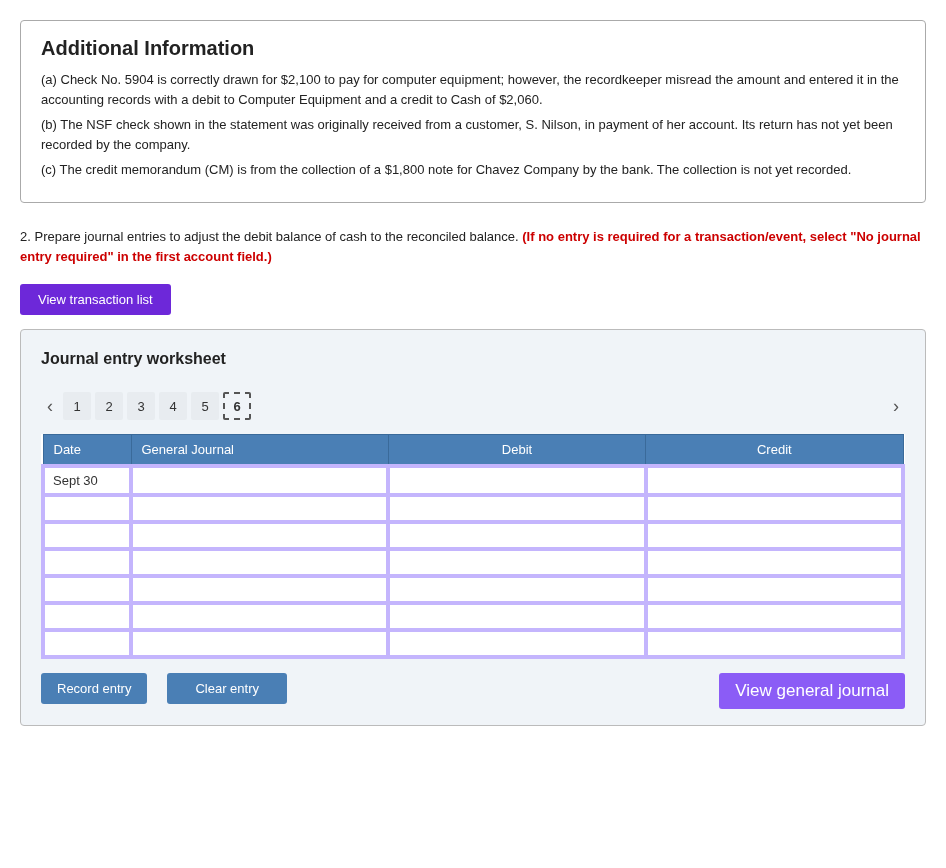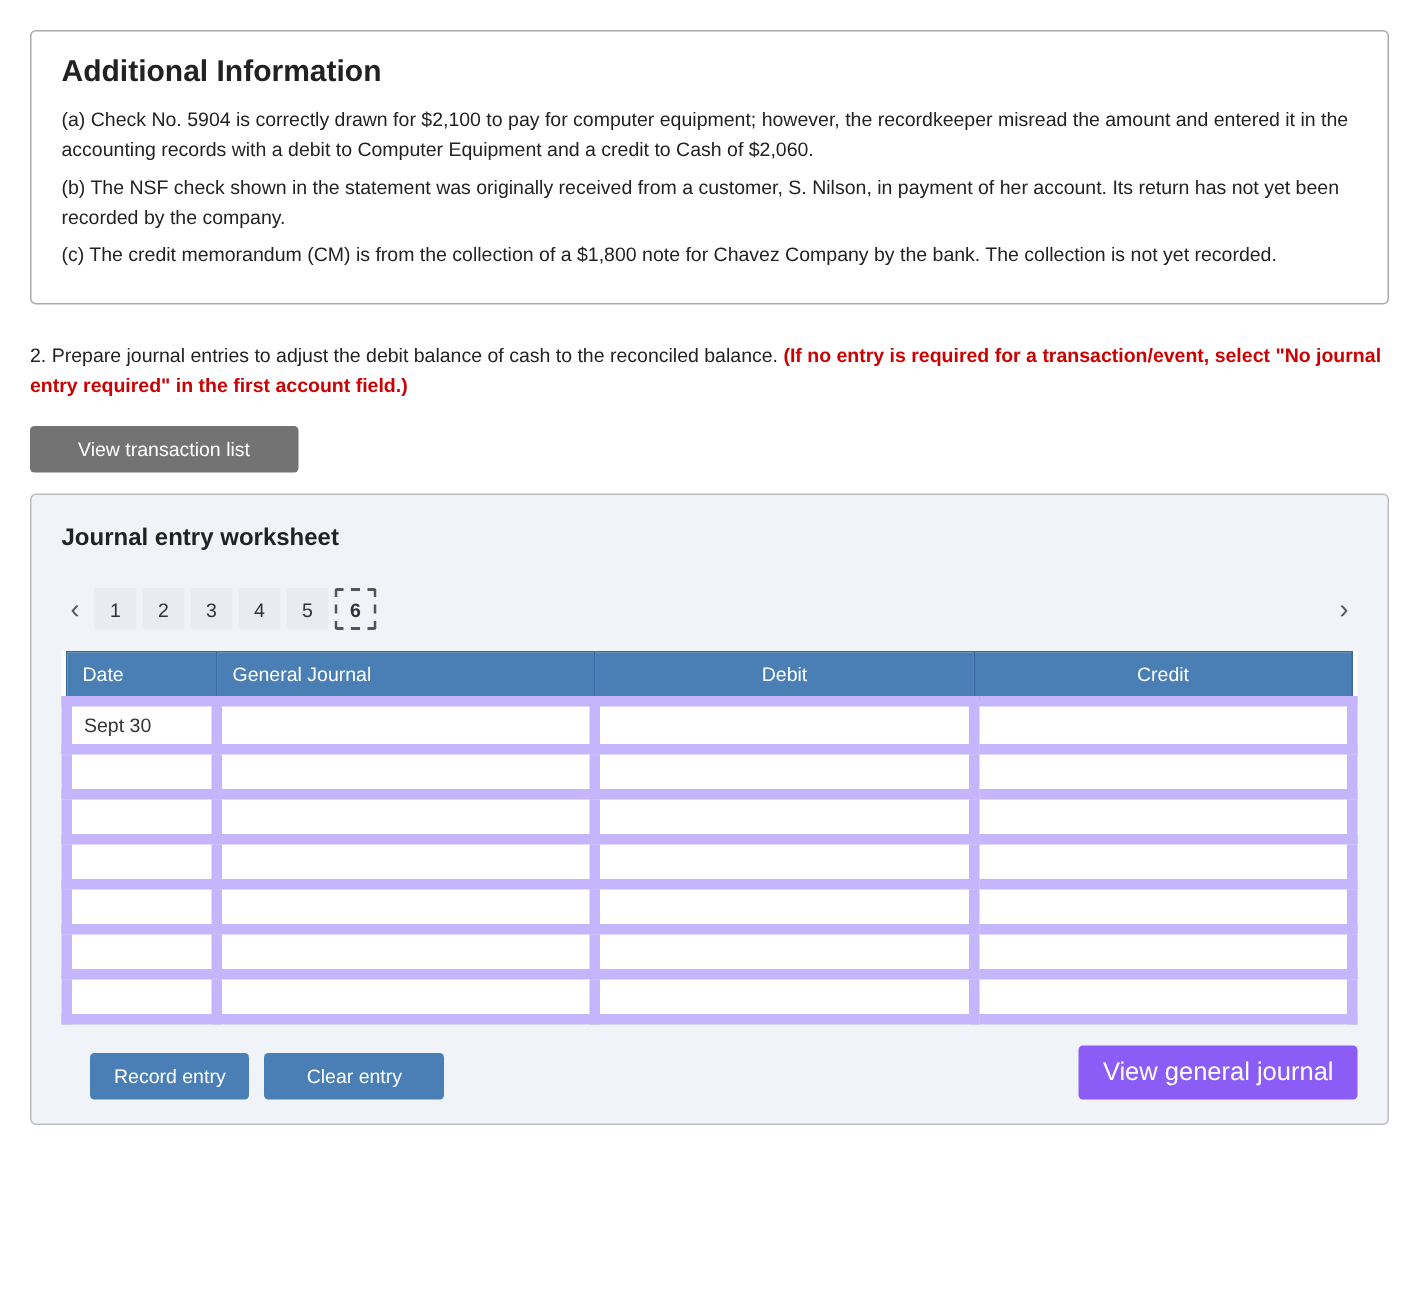--- a/index.html
+++ b/index.html
@@ -41,24 +41,24 @@
       color: #222;
     }
 
     .question-text .highlight {
       color: #c00;
       font-weight: bold;
     }
 
     .view-transaction-btn {
       display: inline-block;
-      background: #737373;
-      color: #fff;
-      border: none;
-      padding: 8px 32px;
+      background: #6d28d9;
+      color: #fff;
+      border: none;
+      padding: 8px 18px;
       border-radius: 3px;
       cursor: pointer;
       font-size: 13px;
       margin-bottom: 14px;
     }
 
     .worksheet-container {
       border: 1px solid #bbb;
       border-radius: 4px;
       background: #f0f4f8;
@@ -135,35 +135,35 @@
     .journal-table thead th {
       padding: 7px 10px;
       text-align: center;
       font-size: 13px;
       font-weight: normal;
       border: 1px solid #3a6a9a;
     }
 
     .journal-table thead th:first-child {
       text-align: left;
-      width: 100px;
+      width: 88px;
     }
 
     .journal-table thead th:nth-child(2) {
       text-align: left;
     }
 
     .journal-table tbody tr {
       border-bottom: 1px solid #ccc;
     }
 
     .journal-table tbody td {
       padding: 0;
       height: 16px;
-      border: 7px solid #c4b5fd;
+      border: 4px solid #c4b5fd;
     }
 
     .journal-table tbody td input {
       width: 100%;
       height: 100%;
       border: none;
       outline: none;
       padding: 4px 8px;
       font-size: 13px;
       background: transparent;
@@ -172,24 +172,23 @@
     .journal-table tbody td.date-cell {
       padding: 5px 8px;
       font-size: 13px;
       color: #333;
       vertical-align: middle;
       background: #fff;
     }
 
     .action-buttons {
       display: flex;
-      gap: 10px;
+      gap: 20px;
       margin-top: 14px;
-      align-items: flex-end;
-      margin-left: 19px;
+      align-items: flex-start;
     }
 
     .btn-record {
       background: #4a7fb5;
       color: #fff;
       border: none;
       padding: 8px 16px;
       border-radius: 3px;
       cursor: pointer;
       font-size: 13px;

